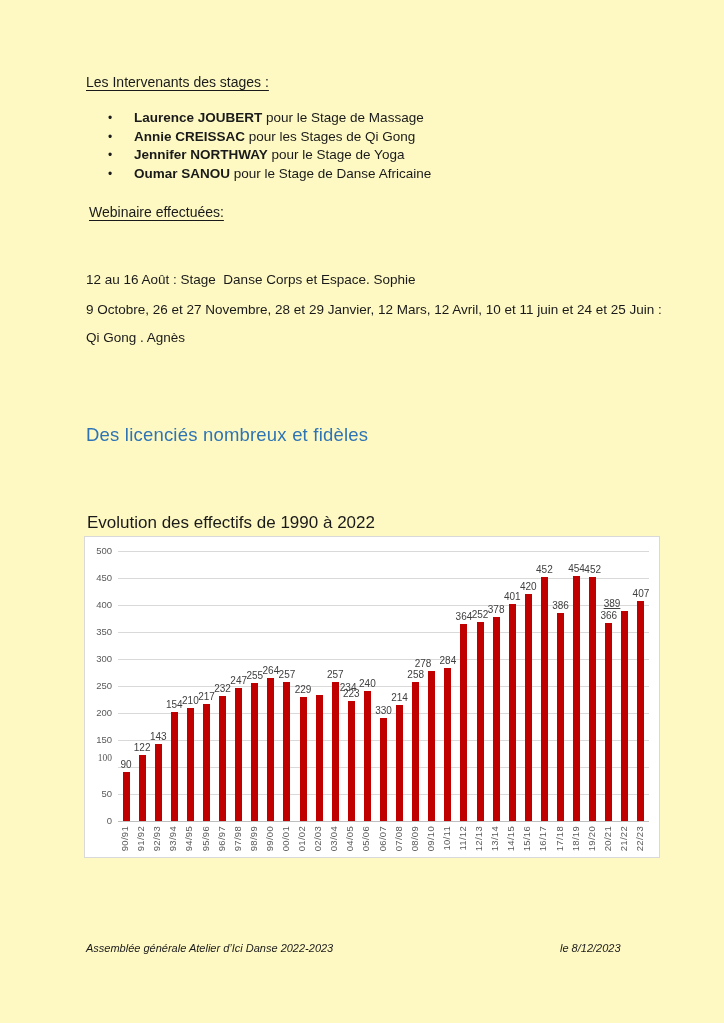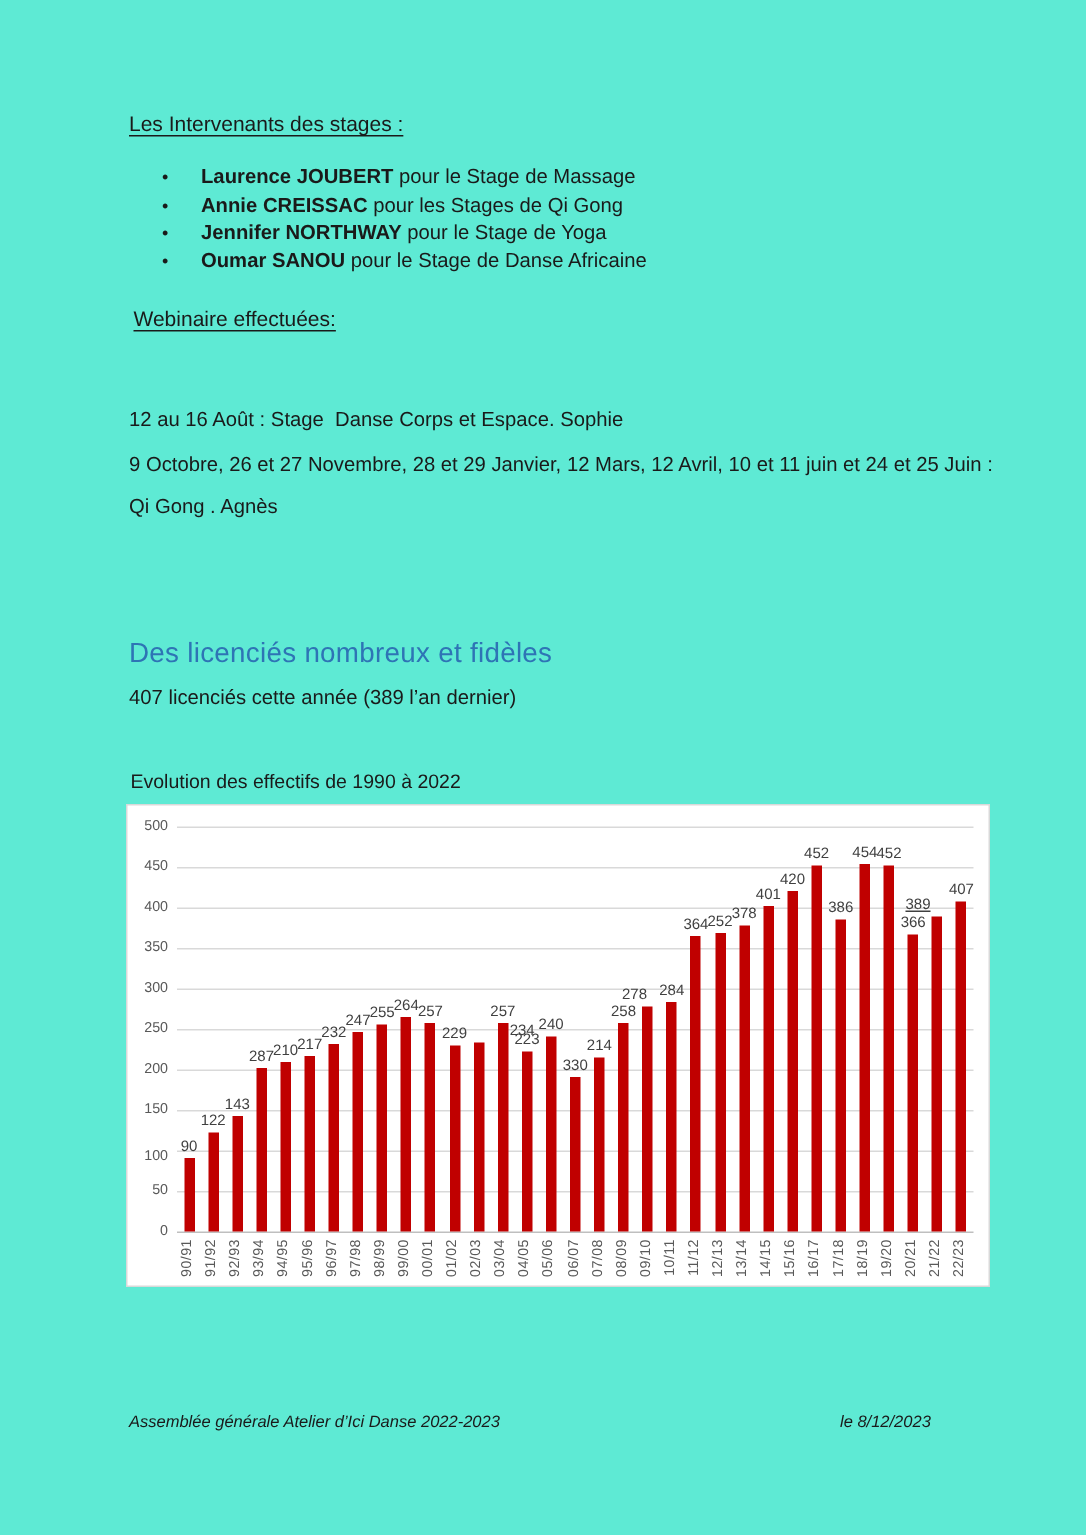--- a/index.html
+++ b/index.html
@@ -1,21 +1,21 @@
 <!DOCTYPE html>
 <html><head>
 <meta charset="utf-8">
 <style>
   * { margin: 0; padding: 0; box-sizing: border-box; }
   html, body { background: #ffffff; }
   .page {
     position: relative;
     width: 724px;
     height: 1023px;
-    background: #5eead4;
+    background: #fef9c3;
     font-family: "Liberation Sans", sans-serif;
     color: #1a1a1a;
     overflow: hidden;
   }
   .abs { position: absolute; white-space: pre; }
   .uheading {
     font-size: 14px;
     color: #1a1a1a;
     text-decoration: underline;
     text-underline-offset: 3px;
@@ -24,21 +24,21 @@
   .bullet-list { position: absolute; left: 108px; top: 110px; }
   .bullet-item { display: flex; align-items: baseline; height: 18.5px; font-size: 13.5px; white-space: pre; }
   .bullet-glyph { display: inline-block; width: 26px; font-size: 12px; }
   .b-name { font-weight: bold; }
   sup { font-size: 9px; vertical-align: super; line-height: 0; }
   .section-heading {
     font-size: 18.5px;
     font-weight: 400;
     letter-spacing: 0.2px;
   }
-  .chart-title { font-size: 13px; }
+  .chart-title { font-size: 17px; }
   .chart-frame {
     position: absolute;
     left: 84px; top: 536px;
     width: 576px; height: 322px;
     border: 1px solid #d9d9d9;
     background: #ffffff;
   }
   .grid-line { position: absolute; height: 1px; }
   .y-label {
     position: absolute;
@@ -92,31 +92,30 @@
 
 
   <div class="abs body-text" style="left:86px; top:272px;">12 au 16 Août : Stage  Danse Corps et Espace. Sophie</div>
 
   <div class="abs body-text" style="left:86px; top:302px;">9 Octobre, 26 et 27 Novembre, 28 et 29 Janvier, 12 Mars, 12 Avril, 10 et 11 juin et 24 et 25 Juin :</div>
 
   <div class="abs body-text" style="left:86px; top:330px;">Qi Gong . Agnès</div>
 
   <div class="abs section-heading" style="left: 86px; top: 424px; color: rgb(46, 116, 181);">Des licenciés nombreux et fidèles</div>
 
-  <div class="abs body-text" style="left:86px; top:457px;">407 licenciés cette année (389 l’an dernier)</div>
 
   <div class="abs chart-title" style="left:87px; top:513px;">Evolution des effectifs de 1990 à 2022</div>
 
   <div class="chart-frame">
       <div class="grid-line" style="left: 33px; width: 531px; top: 284px; background: rgb(191, 191, 191);"></div>
       <div class="y-label" style="top: 278px;">0</div>
       <div class="grid-line" style="left: 33px; width: 531px; top: 257px; background: rgb(217, 217, 217);"></div>
       <div class="y-label" style="top: 251px;">50</div>
       <div class="grid-line" style="left: 33px; width: 531px; top: 230px; background: rgb(217, 217, 217);"></div>
-      <div class="y-label" style="top: 228px;">100</div>
+      <div class="y-label" style="top: 216px; font-family: Liberation Serif, serif;">100</div>
       <div class="grid-line" style="left: 33px; width: 531px; top: 203px; background: rgb(217, 217, 217);"></div>
       <div class="y-label" style="top: 197px;">150</div>
       <div class="grid-line" style="left: 33px; width: 531px; top: 176px; background: rgb(217, 217, 217);"></div>
       <div class="y-label" style="top: 170px;">200</div>
       <div class="grid-line" style="left: 33px; width: 531px; top: 149px; background: rgb(217, 217, 217);"></div>
       <div class="y-label" style="top: 143px;">250</div>
       <div class="grid-line" style="left: 33px; width: 531px; top: 122px; background: rgb(217, 217, 217);"></div>
       <div class="y-label" style="top: 116px;">300</div>
       <div class="grid-line" style="left: 33px; width: 531px; top: 95px; background: rgb(217, 217, 217);"></div>
       <div class="y-label" style="top: 89px;">350</div>
@@ -129,21 +128,21 @@
       <div class="bar" style="left: 37.5455px; width: 7px; top: 235.4px; height: 48.6px; background: rgb(192, 0, 0);"></div>
       <div class="bar-value" style="left: 26.0455px; top: 222.4px; color: rgb(64, 64, 64);">90</div>
       <div class="x-label" style="left: 34.0455px; top: 289px; color: rgb(89, 89, 89);">90/91</div>
       <div class="bar" style="left: 53.6364px; width: 7px; top: 218.12px; height: 65.88px; background: rgb(192, 0, 0);"></div>
       <div class="bar-value" style="left: 42.1364px; top: 205.12px; color: rgb(64, 64, 64);">122</div>
       <div class="x-label" style="left: 50.1364px; top: 289px; color: rgb(89, 89, 89);">91/92</div>
       <div class="bar" style="left: 69.7273px; width: 7px; top: 206.78px; height: 77.22px; background: rgb(192, 0, 0);"></div>
       <div class="bar-value" style="left: 58.2273px; top: 193.78px; color: rgb(64, 64, 64);">143</div>
       <div class="x-label" style="left: 66.2273px; top: 289px; color: rgb(89, 89, 89);">92/93</div>
       <div class="bar" style="left: 85.8182px; width: 7px; top: 175.46px; height: 108.54px; background: rgb(192, 0, 0);"></div>
-      <div class="bar-value" style="left: 74.3182px; top: 162.46px; color: rgb(64, 64, 64);">287</div>
+      <div class="bar-value" style="left: 74.3182px; top: 162.46px; color: rgb(64, 64, 64);">154</div>
       <div class="x-label" style="left: 82.3182px; top: 289px; color: rgb(89, 89, 89);">93/94</div>
       <div class="bar" style="left: 101.909px; width: 7px; top: 170.6px; height: 113.4px; background: rgb(192, 0, 0);"></div>
       <div class="bar-value" style="left: 90.4091px; top: 157.6px; color: rgb(64, 64, 64);">210</div>
       <div class="x-label" style="left: 98.4091px; top: 289px; color: rgb(89, 89, 89);">94/95</div>
       <div class="bar" style="left: 118px; width: 7px; top: 166.82px; height: 117.18px; background: rgb(192, 0, 0);"></div>
       <div class="bar-value" style="left: 106.5px; top: 153.82px; color: rgb(64, 64, 64);">217</div>
       <div class="x-label" style="left: 114.5px; top: 289px; color: rgb(89, 89, 89);">95/96</div>
       <div class="bar" style="left: 134.091px; width: 7px; top: 158.72px; height: 125.28px; background: rgb(192, 0, 0);"></div>
       <div class="bar-value" style="left: 122.591px; top: 145.72px; color: rgb(64, 64, 64);">232</div>
       <div class="x-label" style="left: 130.591px; top: 289px; color: rgb(89, 89, 89);">96/97</div>

